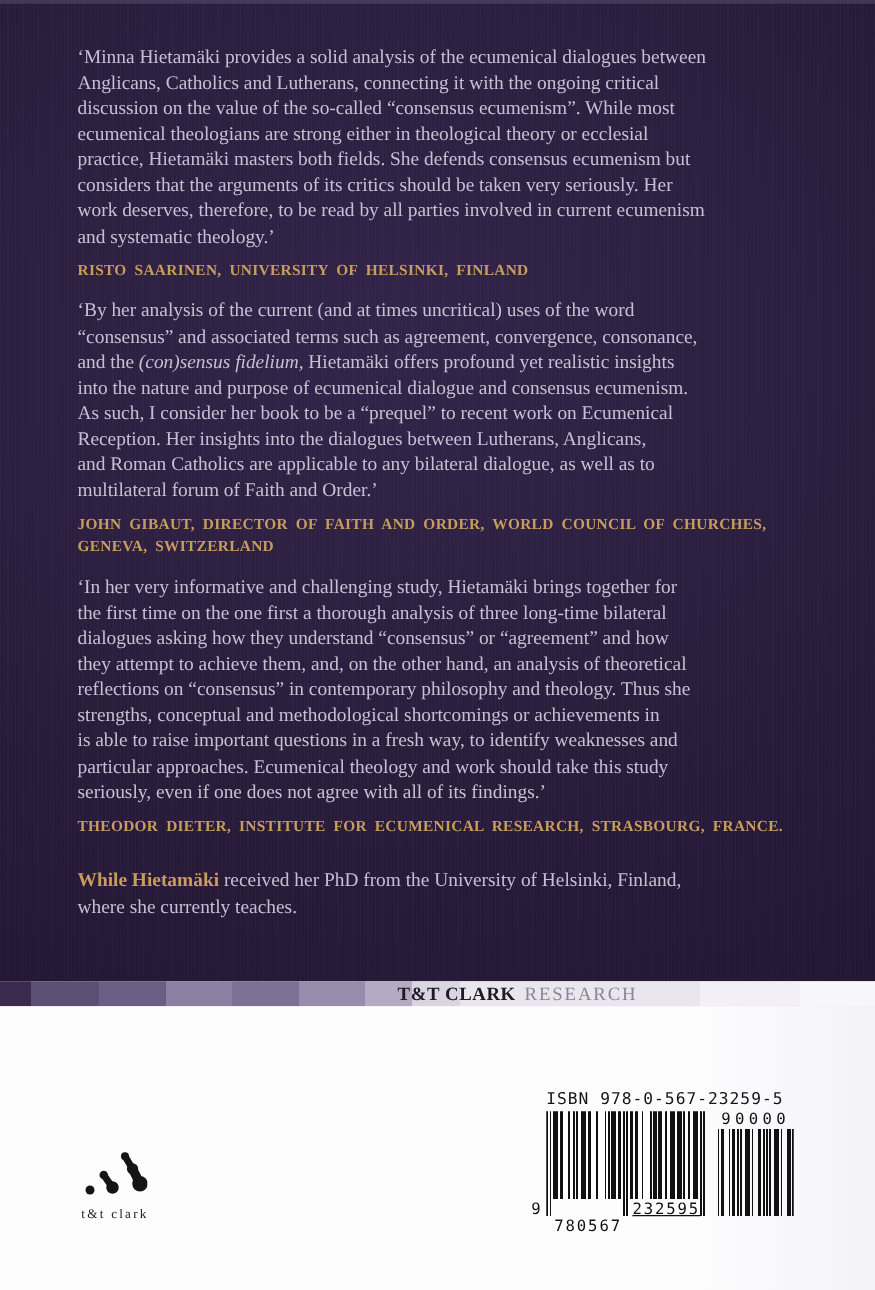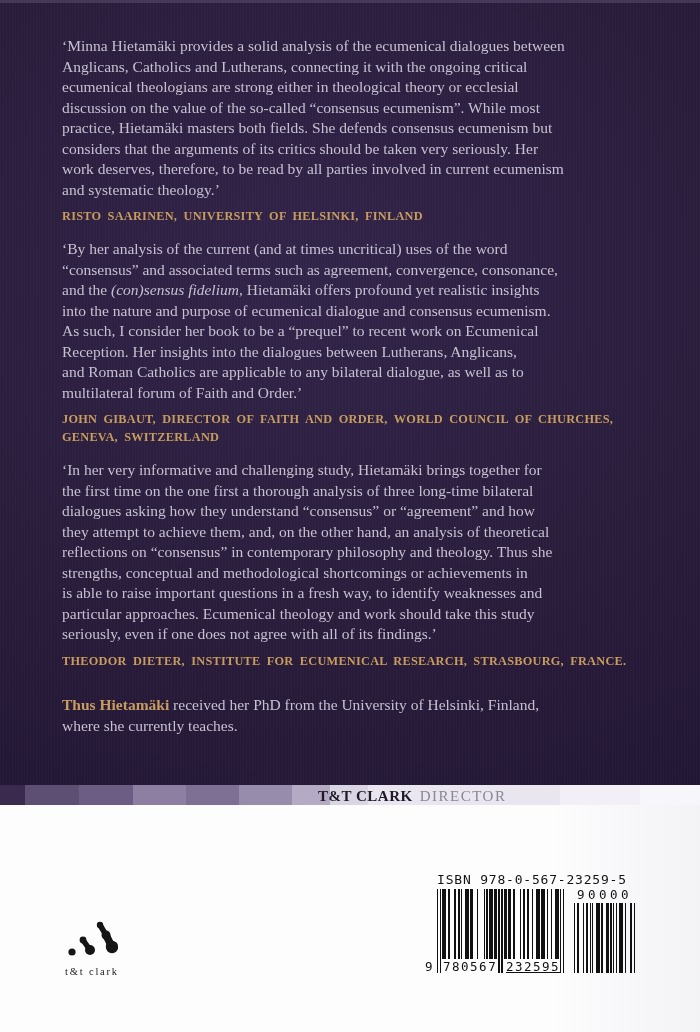--- a/index.html
+++ b/index.html
@@ -44,39 +44,39 @@
   .logo-text{font-size:10.5px;letter-spacing:1.8px;white-space:nowrap;font-family:"Liberation Serif",serif;}
 
   
   .barcode-box{position:absolute;left:437px;top:872px;width:200px;height:118px;color:#111;}
   .isbn-label{font-family:"DejaVu Sans Mono",monospace;font-size:13px;letter-spacing:0.8px;
               white-space:nowrap;color:#141414;}
   .ean-main{position:absolute;left:0;top:17px;width:127px;height:84px;}
   .ean-digits{position:absolute;left:0;top:70px;width:127px;height:15px;
               font-family:"DejaVu Sans Mono",monospace;font-size:12.5px;color:#111;}
   .ean-digits .d-first{position:absolute;left:-12px;top:0;}
-  .ean-digits .d-g1{position:absolute;left:6px;width:55px;top:0;text-align:left;letter-spacing:1.5px;}
+  .ean-digits .d-g1{position:absolute;left:6px;width:55px;top:14px;text-align:center;letter-spacing:1.5px;}
   .ean-digits .d-g2{position:absolute;left:68px;width:56px;top:0;text-align:center;letter-spacing:1.5px;text-decoration:underline;}
   .ean-supp{position:absolute;left:137px;top:15px;width:61px;}
   .supp-digits{display:block;width:61px;text-align:center;font-family:"DejaVu Sans Mono",monospace;
                font-size:12.5px;letter-spacing:3.5px;color:#111;white-space:nowrap;}
   .supp-svg{display:block;margin-top:1px;}
 </style>
 </head>
 <body>
 
 <div class="page">
 
   <div class="purple">
     <div id="quotes">
         <div class="quote">
           <div class="qline"><span>‘Minna Hietamäki provides a solid analysis of the ecumenical dialogues between</span></div>
           <div class="qline"><span>Anglicans, Catholics and Lutherans, connecting it with the ongoing critical</span></div>
+          <div class="qline"><span>discussion on the value of the so-called “consensus ecumenism”. While most</span></div>
           <div class="qline"><span>ecumenical theologians are strong either in theological theory or ecclesial</span></div>
-          <div class="qline"><span>discussion on the value of the so-called “consensus ecumenism”. While most</span></div>
           <div class="qline"><span>practice, Hietamäki masters both fields. She defends consensus ecumenism but</span></div>
           <div class="qline"><span>considers that the arguments of its critics should be taken very seriously. Her</span></div>
           <div class="qline"><span>work deserves, therefore, to be read by all parties involved in current ecumenism</span></div>
           <div class="qline"><span>and systematic theology.’</span></div>
         </div>
         <div class="attr">
           <div class="attr-line">RISTO SAARINEN, UNIVERSITY OF HELSINKI, FINLAND</div>
         </div>
         <div class="quote">
           <div class="qline"><span>‘By her analysis of the current (and at times uncritical) uses of the word</span></div>
@@ -101,28 +101,28 @@
           <div class="qline"><span>strengths, conceptual and methodological shortcomings or achievements in</span></div>
           <div class="qline"><span>is able to raise important questions in a fresh way, to identify weaknesses and</span></div>
           <div class="qline"><span>particular approaches. Ecumenical theology and work should take this study</span></div>
           <div class="qline"><span>seriously, even if one does not agree with all of its findings.’</span></div>
         </div>
         <div class="attr">
           <div class="attr-line">THEODOR DIETER, INSTITUTE FOR ECUMENICAL RESEARCH, STRASBOURG, FRANCE.</div>
         </div>
       </div>
     <div id="bio" class="bio">
-        <div class="qline"><span class="bd gold">Thus Hietamäki</span><span> received her PhD from the University of Helsinki, Finland,</span></div>
+        <div class="qline"><span class="bd gold">While Hietamäki</span><span> received her PhD from the University of Helsinki, Finland,</span></div>
         <div class="qline"><span>where she currently teaches.</span></div>
       </div>
   </div>
 
   <div class="band">
     <div class="band-text">
-      <span class="band-publisher">T&amp;T CLARK</span><span class="band-series">DIRECTOR</span>
+      <span class="band-publisher">T&amp;T CLARK</span><span class="band-series">RESEARCH</span>
     </div>
   </div>
 
   <div class="white"></div>
 
   <div class="logo">
     <svg class="logo-mark" width="52" height="42" viewBox="0 0 52 42">
       <g fill="#151515" stroke="#151515" stroke-linecap="round">
         <line x1="34" y1="5" x2="40" y2="15" stroke-width="5.5"></line>
         <line x1="40" y1="15" x2="46" y2="27" stroke-width="7.5"></line>

